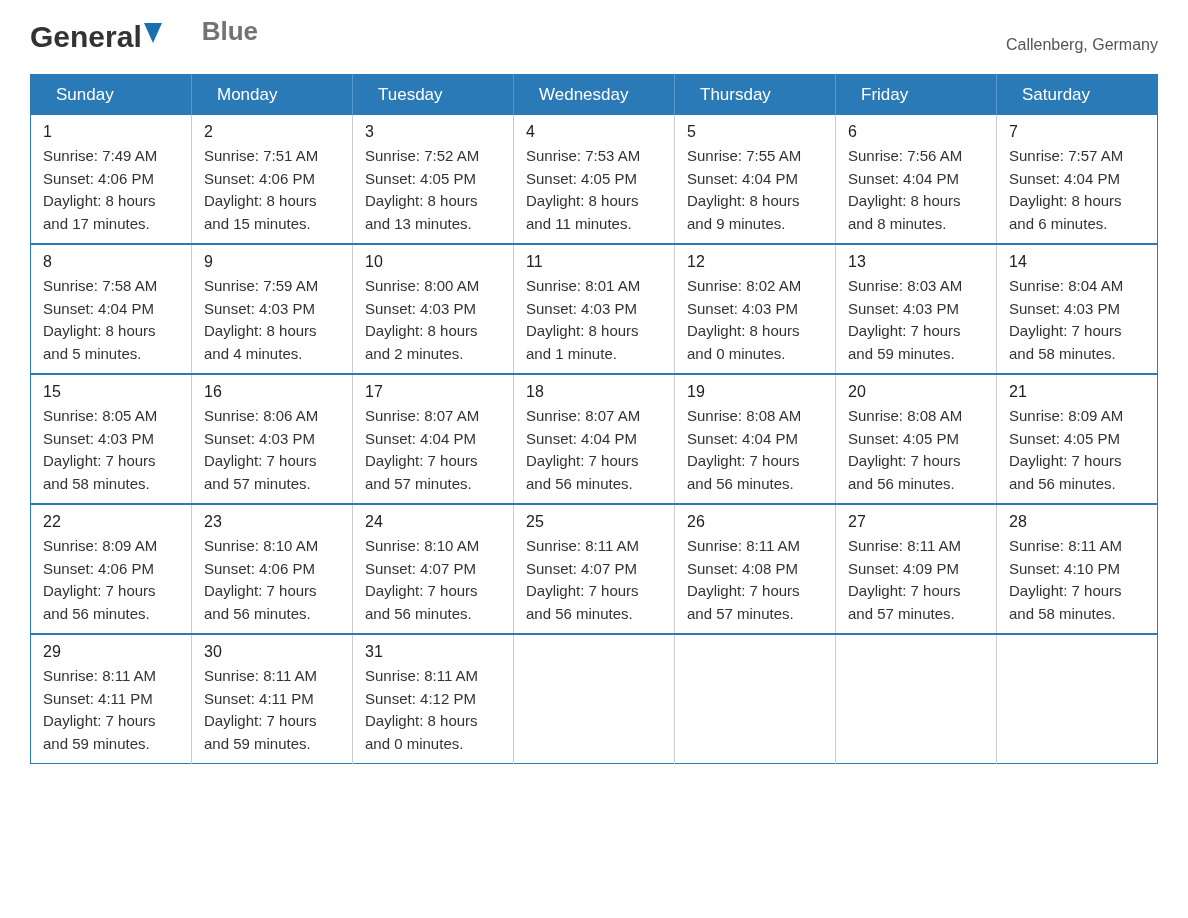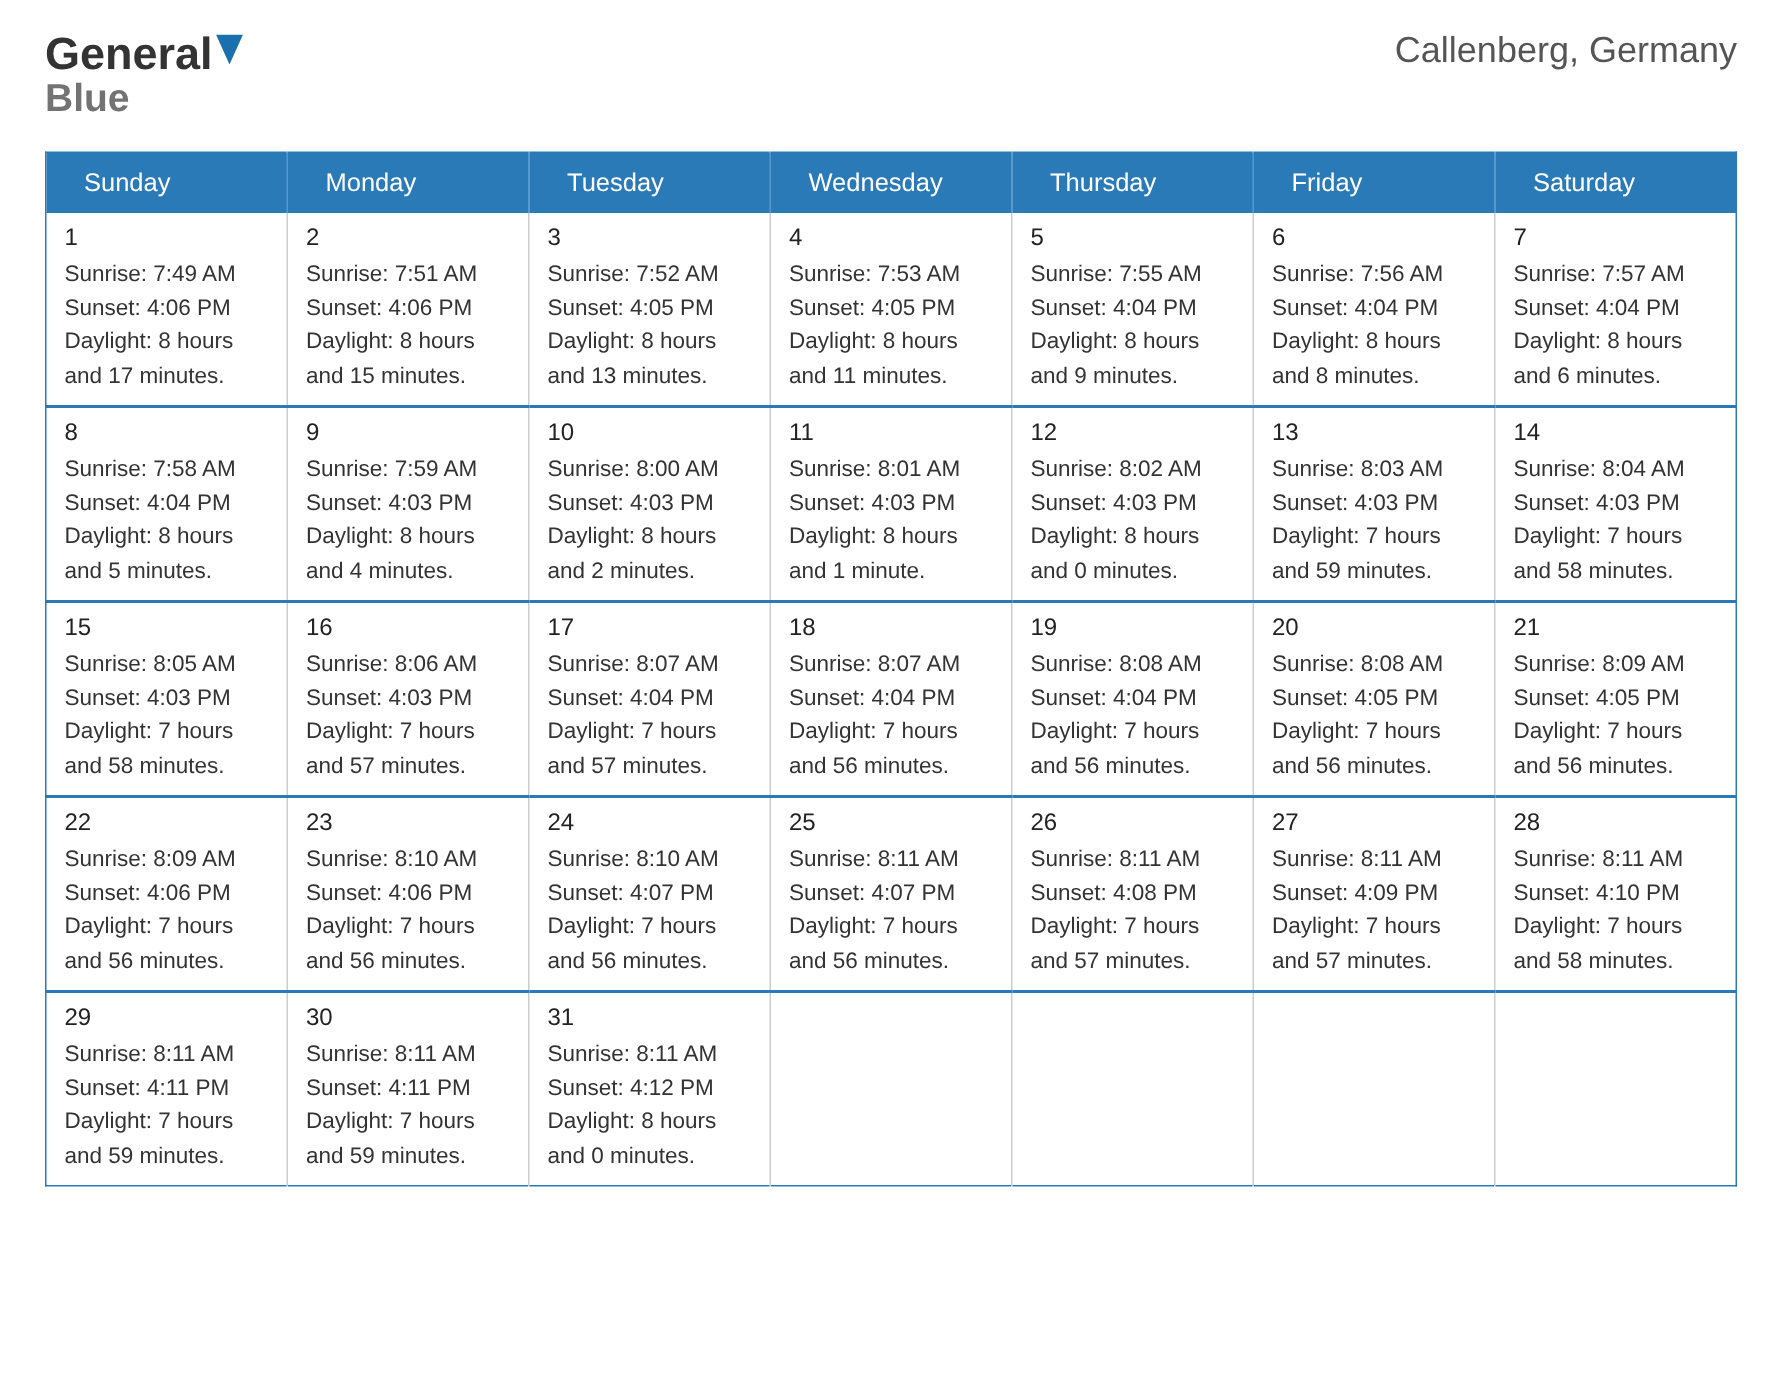--- a/index.html
+++ b/index.html
@@ -11,35 +11,36 @@
       padding: 20px 30px;
     }
     .header {
       display: flex;
       justify-content: space-between;
       align-items: flex-start;
       margin-bottom: 20px;
     }
     .logo {
       display: flex;
-      flex-direction: column;
+      flex-direction: row;
+      gap: 40px;
     }
     .title-block {
       text-align: right;
     }
     .month-title {
       font-size: 52px;
       font-weight: normal;
       color: #222;
       line-height: 1.1;
     }
     .location {
-      font-size: 24px;
+      font-size: 16px;
       color: #555;
-      margin-top: 0;
+      margin-top: 16px;
     }
     .calendar-table {
       width: 100%;
       border-collapse: collapse;
       border: 1px solid #2a7ab8;
     }
     .calendar-table th {
       background-color: #2a7ab8;
       color: #fff;
       font-size: 17px;

